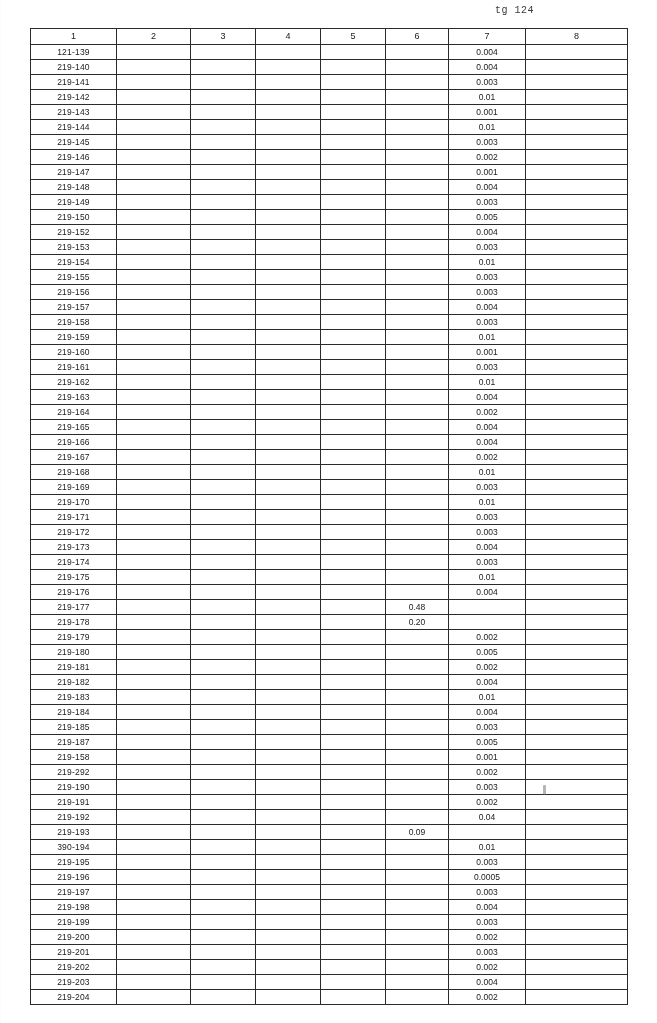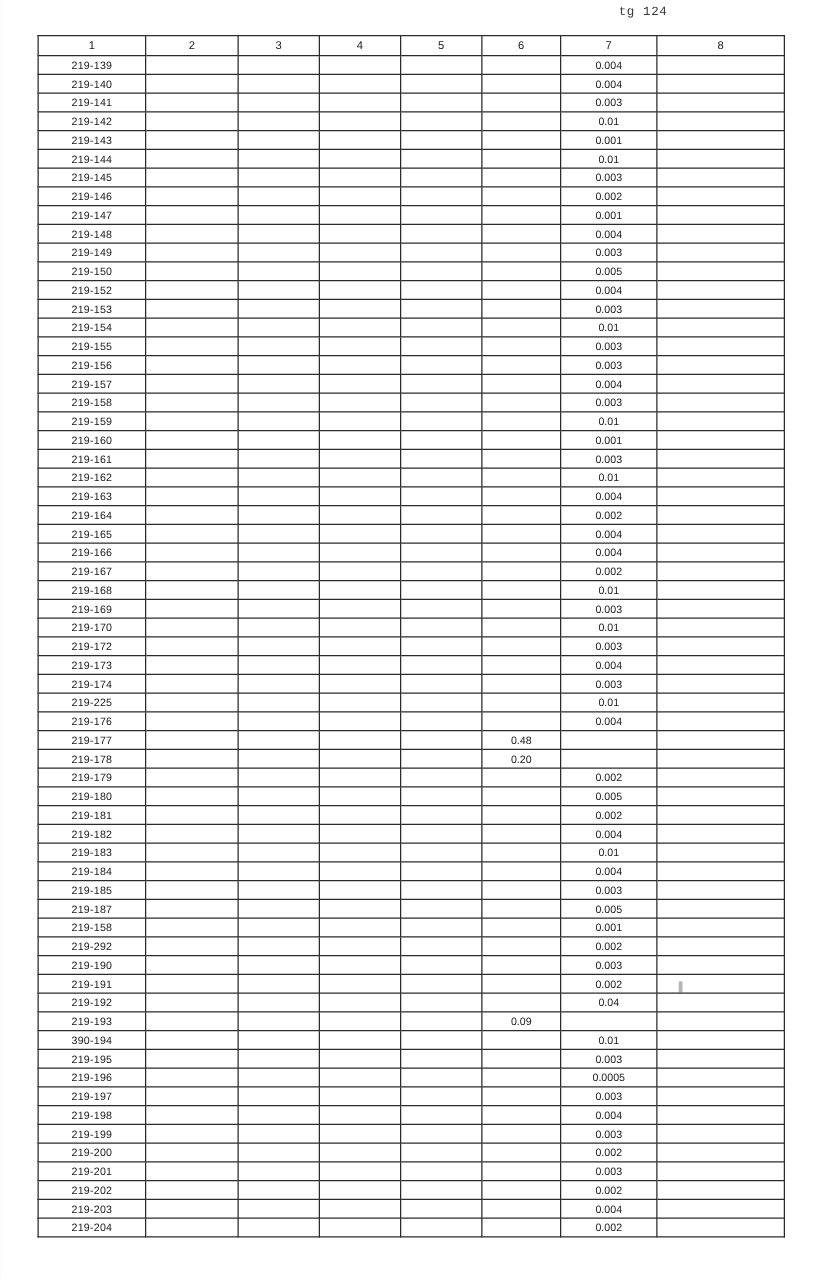--- a/index.html
+++ b/index.html
@@ -122,21 +122,21 @@
           <th>3</th>
           <th>4</th>
           <th>5</th>
           <th>6</th>
           <th>7</th>
           <th>8</th>
         </tr>
       </thead>
       <tbody id="table-body">
           <tr>
-            <td class="cell-id">219-139</td>
+            <td class="cell-id">121-139</td>
             <td class="cell-val"></td>
             <td class="cell-val"></td>
             <td class="cell-val"></td>
             <td class="cell-val"></td>
             <td class="cell-val"></td>
             <td class="cell-val">0.004</td>
             <td class="cell-val"></td>
           </tr>
           <tr>
             <td class="cell-id">219-140</td>
@@ -432,20 +432,30 @@
             <td class="cell-id">219-170</td>
             <td class="cell-val"></td>
             <td class="cell-val"></td>
             <td class="cell-val"></td>
             <td class="cell-val"></td>
             <td class="cell-val"></td>
             <td class="cell-val">0.01</td>
             <td class="cell-val"></td>
           </tr>
           <tr>
+            <td class="cell-id">219-171</td>
+            <td class="cell-val"></td>
+            <td class="cell-val"></td>
+            <td class="cell-val"></td>
+            <td class="cell-val"></td>
+            <td class="cell-val"></td>
+            <td class="cell-val">0.003</td>
+            <td class="cell-val"></td>
+          </tr>
+          <tr>
             <td class="cell-id">219-172</td>
             <td class="cell-val"></td>
             <td class="cell-val"></td>
             <td class="cell-val"></td>
             <td class="cell-val"></td>
             <td class="cell-val"></td>
             <td class="cell-val">0.003</td>
             <td class="cell-val"></td>
           </tr>
           <tr>
@@ -462,21 +472,21 @@
             <td class="cell-id">219-174</td>
             <td class="cell-val"></td>
             <td class="cell-val"></td>
             <td class="cell-val"></td>
             <td class="cell-val"></td>
             <td class="cell-val"></td>
             <td class="cell-val">0.003</td>
             <td class="cell-val"></td>
           </tr>
           <tr>
-            <td class="cell-id">219-225</td>
+            <td class="cell-id">219-175</td>
             <td class="cell-val"></td>
             <td class="cell-val"></td>
             <td class="cell-val"></td>
             <td class="cell-val"></td>
             <td class="cell-val"></td>
             <td class="cell-val">0.01</td>
             <td class="cell-val"></td>
           </tr>
           <tr>
             <td class="cell-id">219-176</td>

